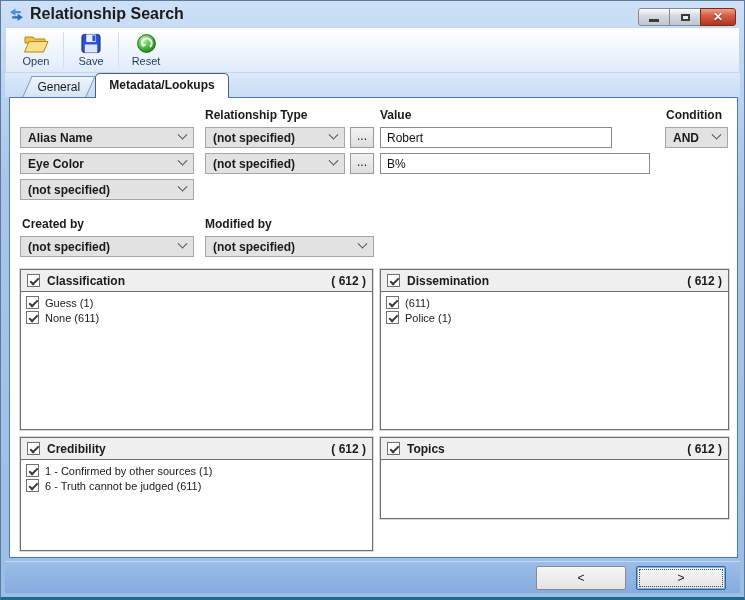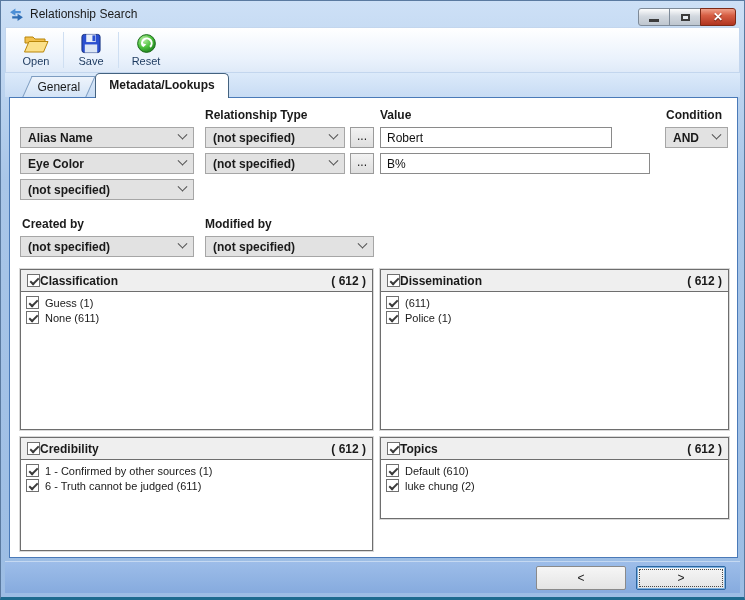--- a/index.html
+++ b/index.html
@@ -17,21 +17,21 @@
     overflow: hidden;
     font-size: 12px;
     color: #1a1a1a;
   }
   
   .titlebar {
     position: absolute; top: 0; left: 0; right: 0; height: 26px;
     display: flex; align-items: center; padding: 0 8px;
   }
   .title-icon { width: 15px; height: 15px; margin-right: 6px; flex: 0 0 auto; }
-  .title-text { font-size: 12px; color: #1b1b1b; }
+  .title-text { font-size: 16px; color: #1b1b1b; font-weight: bold; }
   .win-controls { position: absolute; top: 7px; right: 8px; display: flex; }
   .win-btn {
     width: 32px; height: 18px;
     border: 1px solid #7e8a98; margin-left: -1px;
     background: linear-gradient(#fdfdfd, #d2d8df 45%, #bec6cf);
     display: flex; align-items: center; justify-content: center;
     cursor: default;
   }
   .win-btn:first-child { border-radius: 3px 0 0 3px; }
   .win-btn.close {
@@ -108,21 +108,21 @@
     font-size: 12px; text-align: center; line-height: 17px; cursor: default;
   }
   
   .panel {
     position: absolute; background: #fff;
     border: 1px solid #6e6e6e;
     box-shadow: 0 0 0 1px #d9d9d9;
   }
   .panel-header {
     height: 22px; background: #efefef; border-bottom: 1px solid #6e6e6e;
-    display: flex; align-items: center; padding: 0 6px; gap: 0;
+    display: flex; align-items: center; padding: 0 6px; gap: 7px;
   }
   .panel-header .ptitle { font-weight: bold; font-size: 12px; }
   .panel-header .pcount { margin-left: auto; font-weight: bold; font-size: 12px; }
   .panel-body { padding: 3px 2px; }
   .pitem { display: flex; align-items: center; gap: 6px; padding: 1px 3px; font-size: 11px; }
   .cbx {
     width: 13px; height: 13px; flex: 0 0 auto;
     background: #fff; border: 1px solid #707070;
     position: relative; cursor: default;
   }
@@ -323,30 +323,20 @@
         </div>
       </div>
     </div>
 
     <div class="panel" style="left:370px; top:339px; width:349px; height:82px;">
       <div class="panel-header">
         <span class="cbx"></span>
         <span class="ptitle">Topics</span>
         <span class="pcount">( 612 )</span>
       </div>
-      <div class="panel-body">
-        <div class="pitem">
-          <span class="cbx"></span>
-          <span>Default (610)</span>
-        </div>
-        <div class="pitem">
-          <span class="cbx"></span>
-          <span>luke chung (2)</span>
-        </div>
-      </div>
     </div>
 
   </div>
 
   <div class="footer">
     <button class="nav-btn">&lt;</button>
     <button class="nav-btn default">&gt;</button>
   </div>
 
 </div>

